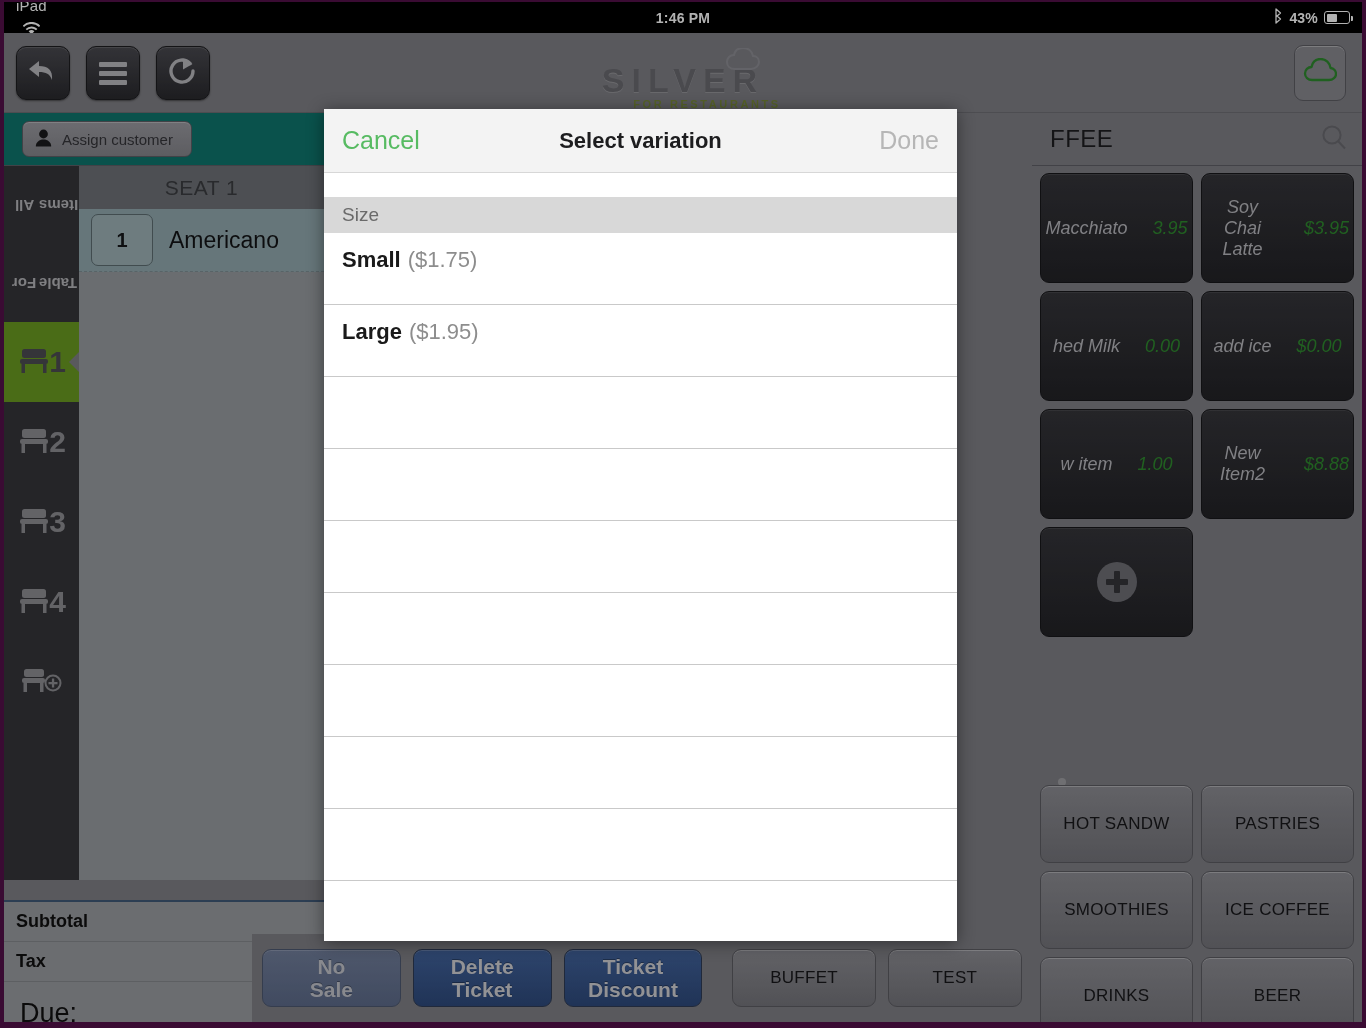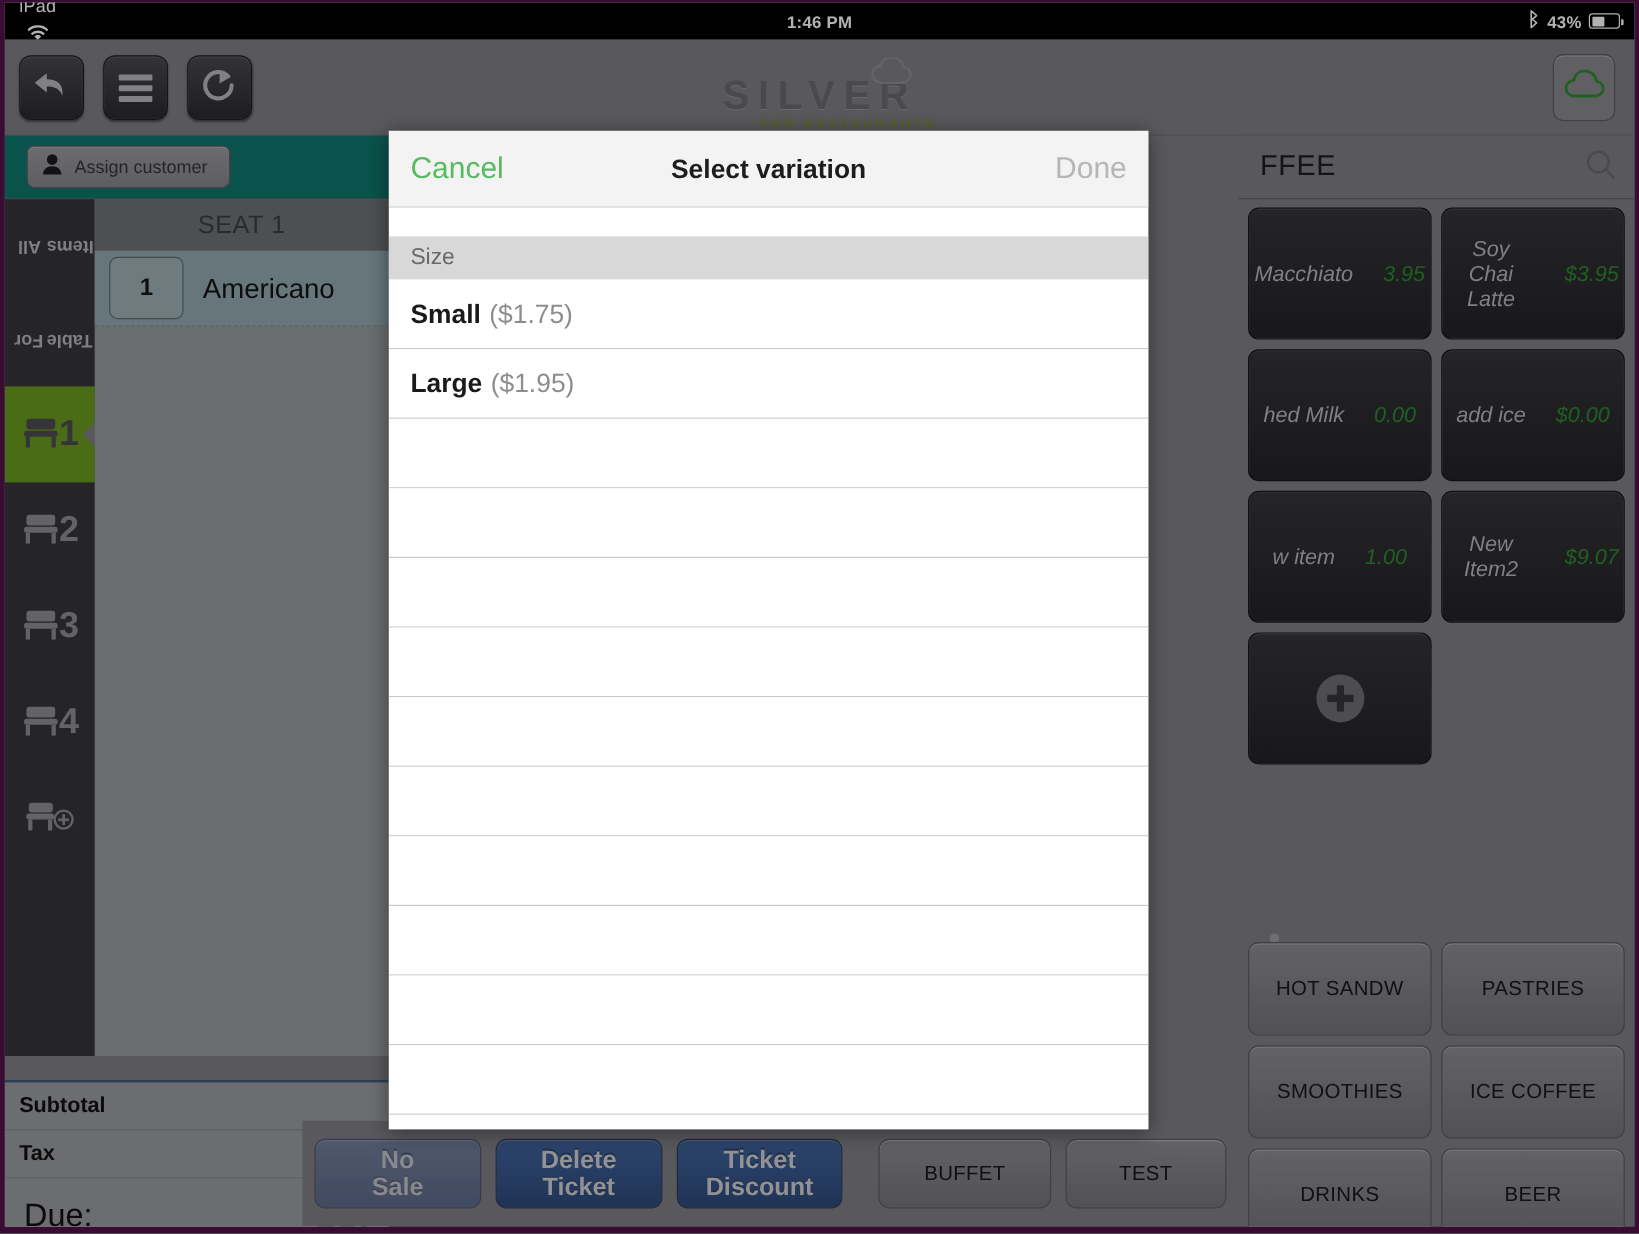--- a/index.html
+++ b/index.html
@@ -278,23 +278,24 @@
     font-size:22px; font-weight:bold; color:#1d1d1f;
   }
   #modal-done { margin-left:auto; color:#b6b6b6; font-size:25px; }
 
   #section-head {
     height:36px; background:#d8d8d8;
     display:flex; align-items:center; padding:0 18px;
     font-size:19px; color:#6a6a6a;margin-top:24px;
   }
   .var-row {
-    height:58px; display:flex; align-items:center;
+    height:58px; display:flex; 
     padding:0 18px; border-bottom:1px solid #c9c9c9;
     background:#fff;
+    margin-top:14px;
   }
   .var-row.blank { border-bottom:1px solid #c9c9c9; }
   .var-name { font-size:22px; font-weight:bold; color:#1a1a1a; }
   .var-price { font-size:22px; color:#8d8d8d; margin-left:7px; }
 </style>
 </head>
 <body>
 
 <div id="frame">
 <div id="screen">
@@ -497,21 +498,21 @@
       <div class="item-tile">
         <span class="item-name">add ice</span>
         <span class="item-price">$0.00</span>
       </div>
       <div class="item-tile">
         <span class="item-name">w item</span>
         <span class="item-price">1.00</span>
       </div>
       <div class="item-tile">
         <span class="item-name">New Item2</span>
-        <span class="item-price">$9.07</span>
+        <span class="item-price">$8.88</span>
       </div>
       <div class="item-tile">
         <span class="plus-circle"></span>
       </div>
     </div>
 
     <span class="page-dot" style="top:665px"></span>
     <span class="page-dot" style="bottom:6px"></span>
 
     <div id="cat-grid">

